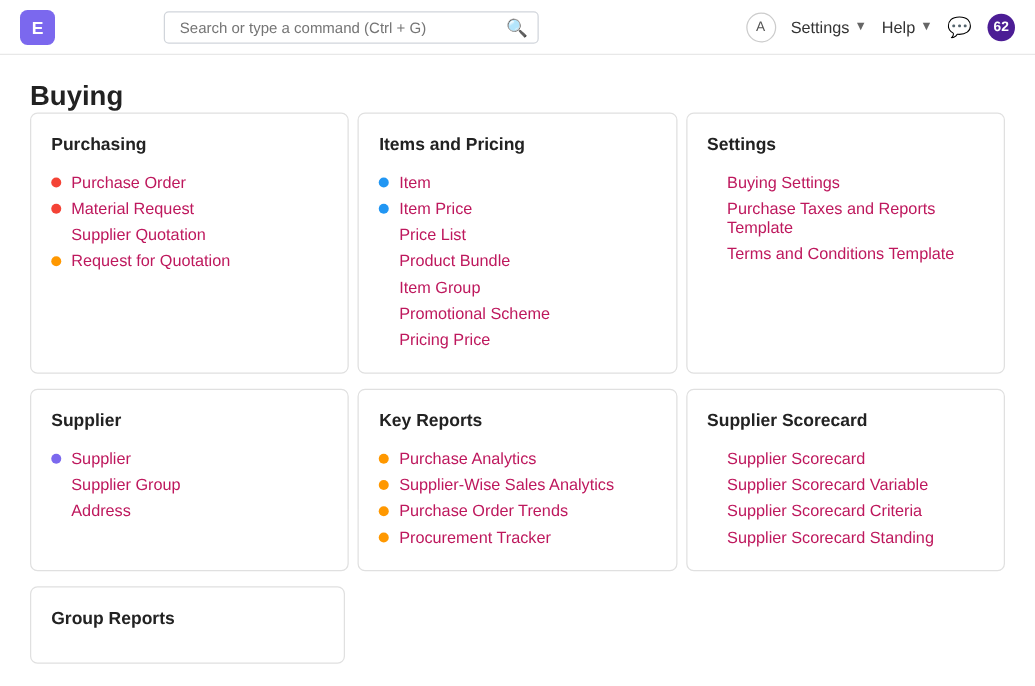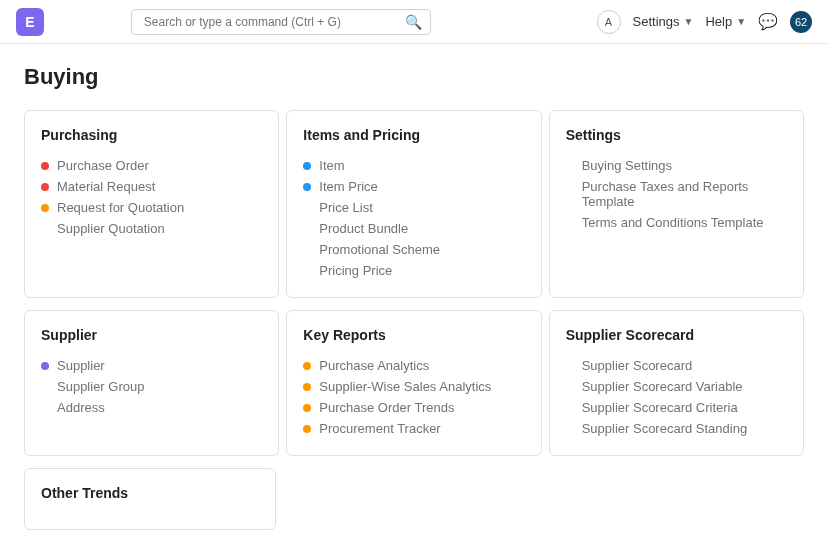--- a/index.html
+++ b/index.html
@@ -58,37 +58,36 @@
     .navbar-btn {
       display: flex; align-items: center; gap: 4px;
       font-size: 13px; color: #333; cursor: pointer;
       background: none; border: none; padding: 0;
     }
     .navbar-btn .chevron { font-size: 10px; color: #666; }
     .notification-icon {
       color: #666; font-size: 16px; cursor: pointer;
     }
     .badge {
-      background: #0c4a6e;
+      background: #4c1d95;
       color: white;
       border-radius: 50%;
       width: 22px; height: 22px;
       display: flex; align-items: center; justify-content: center;
-      font-size: 11px; font-weight: normal; cursor: pointer;
+      font-size: 11px; font-weight: bold; cursor: pointer;
     }
 
     
     .page-content {
       padding: 20px 24px;
     }
     .page-title {
       font-size: 22px;
       font-weight: 600;
       color: #222;
-      margin-bottom: 20px;
     }
 
     
     .cards-grid {
       display: grid;
       grid-template-columns: repeat(3, 1fr);
       gap: 7px;
     }
     .card {
       border: 1px solid #e0e0e0;
@@ -101,21 +100,21 @@
       color: #222;
       margin-bottom: 12px;
     }
     .card-item {
       display: flex;
       align-items: center;
       gap: 8px;
       padding: 3px 0;
       cursor: pointer;
       font-size: 13px;
-      color: #737373;
+      color: #be185d;
     }
     .dot {
       width: 8px; height: 8px;
       border-radius: 50%;
       flex-shrink: 0;
     }
     .dot-red { background: #F44336; }
     .dot-blue { background: #2196F3; }
     .dot-orange { background: #FF9800; }
     .dot-purple { background: #7B68EE; }
@@ -157,26 +156,26 @@
       <div class="card-title">Purchasing</div>
       <div class="card-item">
         <span class="dot dot-red"></span>
         <span class="bold">Purchase Order</span>
       </div>
       <div class="card-item">
         <span class="dot dot-red"></span>
         <span class="bold">Material Request</span>
       </div>
       <div class="card-item">
+        <span class="dot-placeholder"></span>
+        <span>Supplier Quotation</span>
+      </div>
+      <div class="card-item">
         <span class="dot dot-orange"></span>
         <span class="bold">Request for Quotation</span>
-      </div>
-      <div class="card-item">
-        <span class="dot-placeholder"></span>
-        <span>Supplier Quotation</span>
       </div>
     </div>
 
     <div class="card">
       <div class="card-title">Items and Pricing</div>
       <div class="card-item">
         <span class="dot dot-blue"></span>
         <span class="bold">Item</span>
       </div>
       <div class="card-item">
@@ -186,20 +185,24 @@
       <div class="card-item">
         <span class="dot-placeholder"></span>
         <span>Price List</span>
       </div>
       <div class="card-item">
         <span class="dot-placeholder"></span>
         <span>Product Bundle</span>
       </div>
       <div class="card-item">
         <span class="dot-placeholder"></span>
+        <span>Item Group</span>
+      </div>
+      <div class="card-item">
+        <span class="dot-placeholder"></span>
         <span>Promotional Scheme</span>
       </div>
       <div class="card-item">
         <span class="dot-placeholder"></span>
         <span>Pricing Price</span>
       </div>
     </div>
 
     <div class="card">
       <div class="card-title">Settings</div>
@@ -275,21 +278,21 @@
         <span class="dot-placeholder"></span>
         <span>Supplier Scorecard Standing</span>
       </div>
     </div>
 
   </div>
 
   <div style="margin-top:12px; display:grid; grid-template-columns: repeat(3,1fr); gap:12px;">
 
     <div class="card">
-      <div class="card-title">Other Trends</div>
+      <div class="card-title">Group Reports</div>
 
     </div>
 
     <div></div>
     <div></div>
 
   </div>
 </div>
 
 </body></html>

